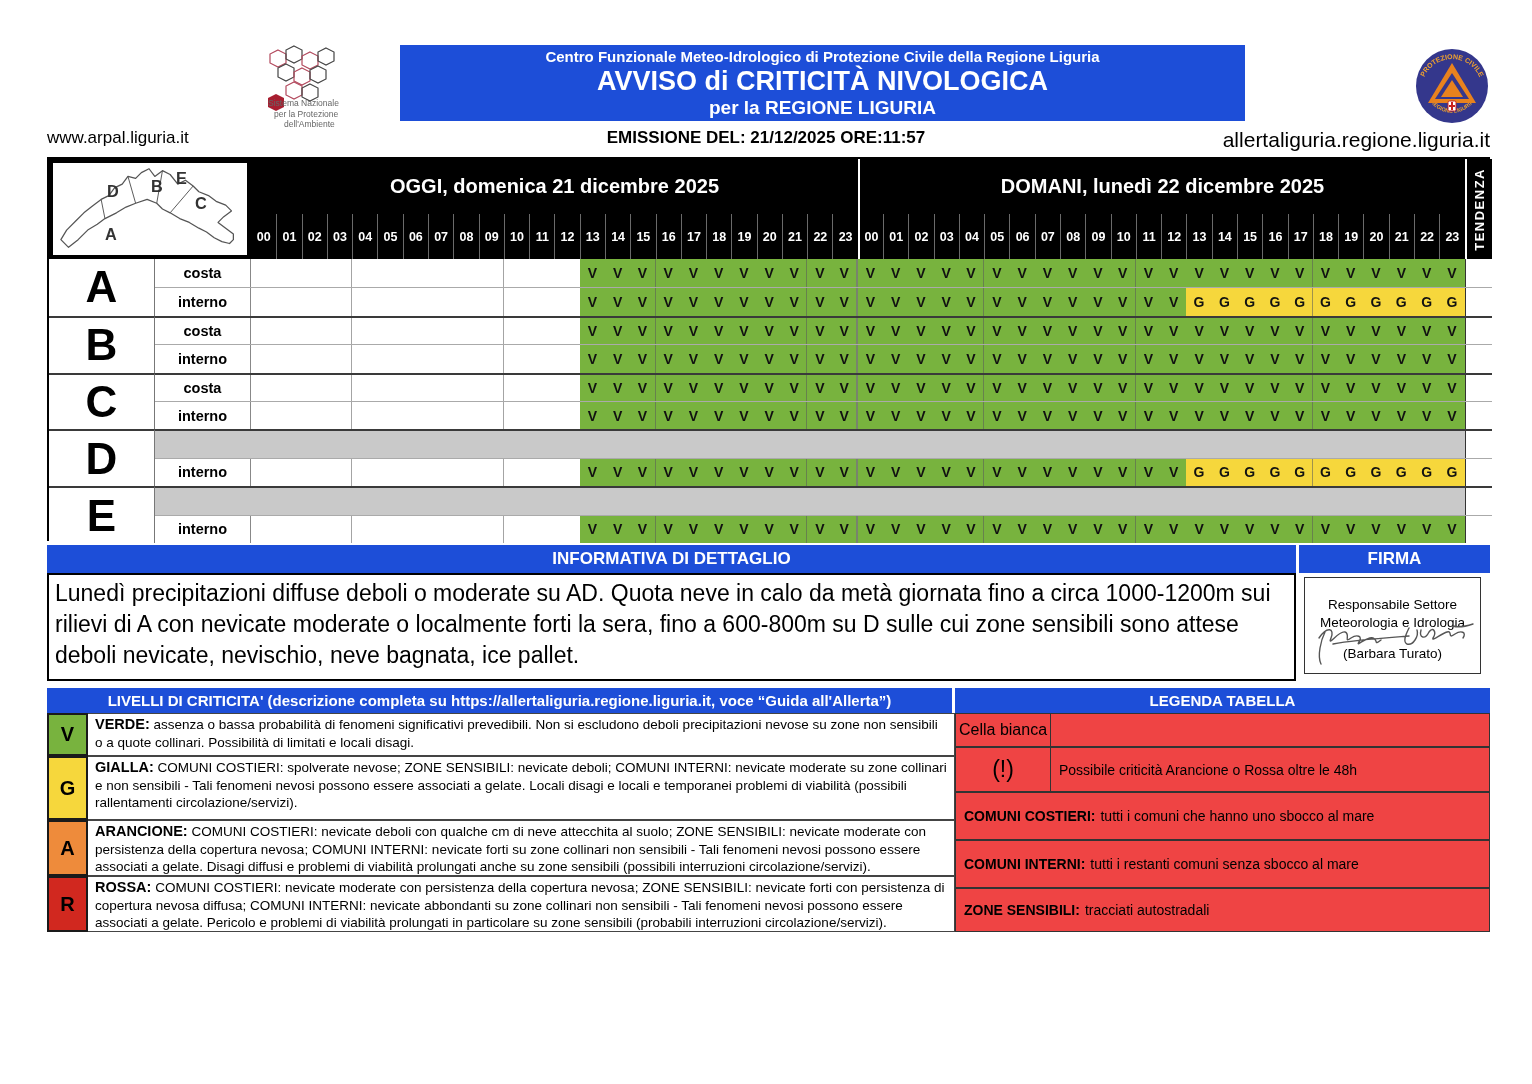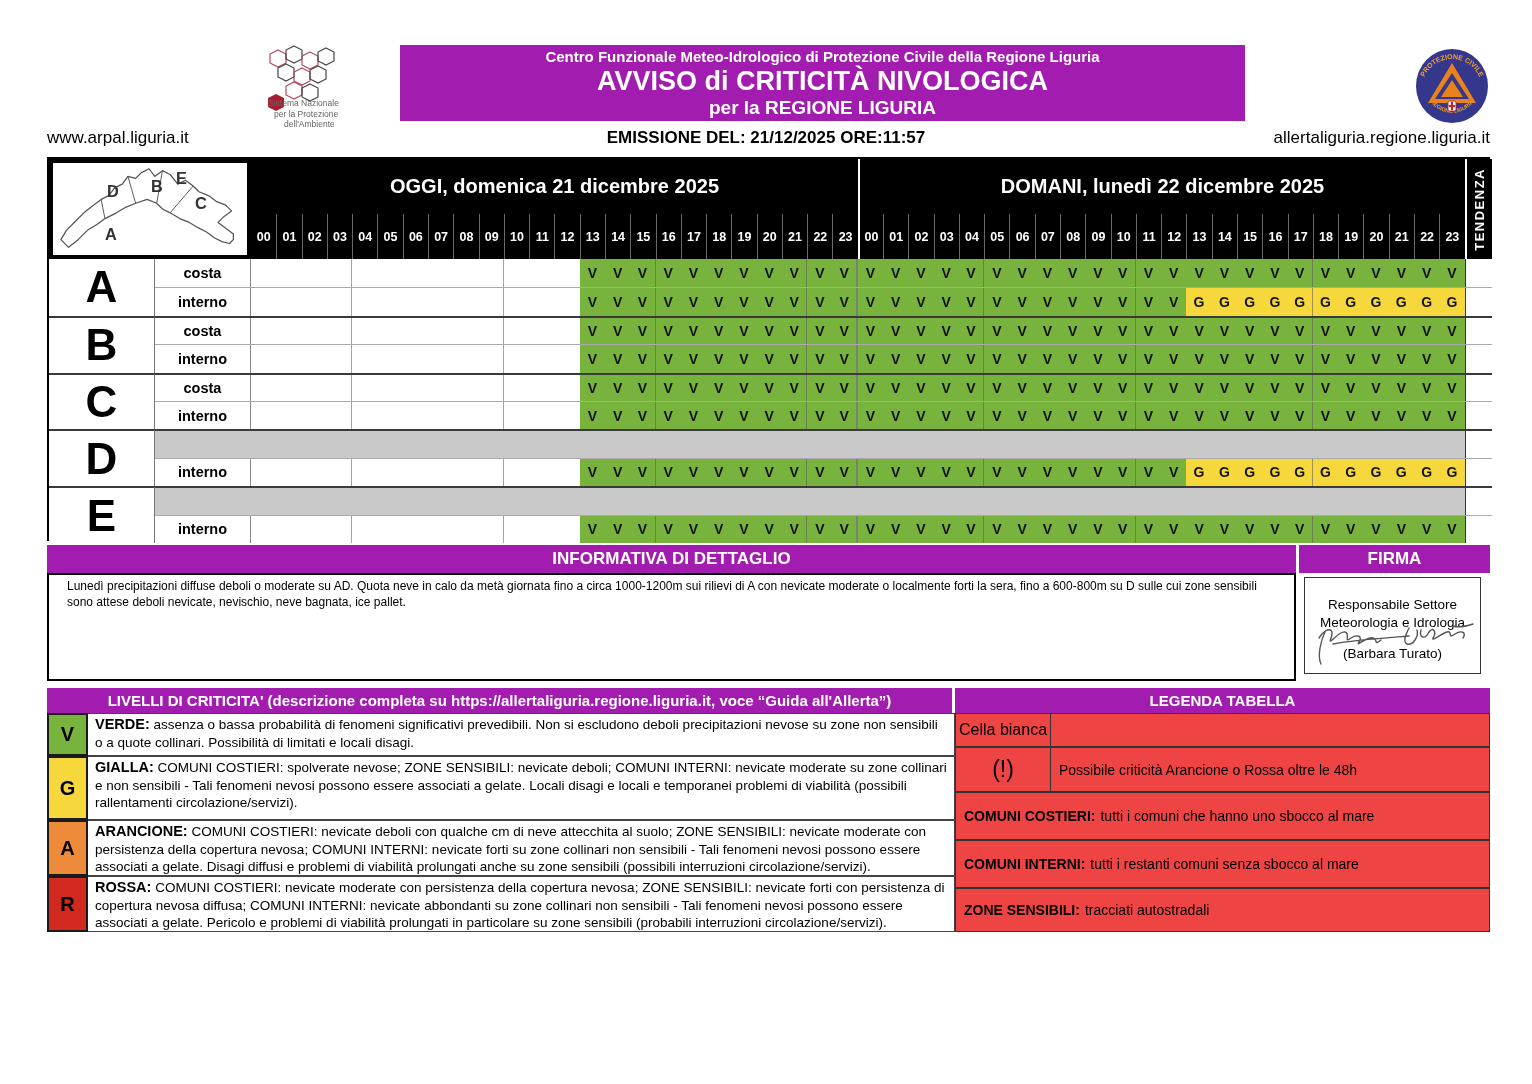--- a/index.html
+++ b/index.html
@@ -1,30 +1,30 @@
 <!DOCTYPE html>
 <html style="--verde: #78B33E; --gialla: #F6D73C; --grigio: #C9C9C9;"><head>
 <meta charset="utf-8">
 <style>
   html,body{margin:0;padding:0;background:#fff;}
   body{font-family:"Liberation Sans",sans-serif;color:#000;}
   #page{position:relative;width:1532px;height:1084px;background:#fff;overflow:hidden;}
   .abs{position:absolute;}
-  .black{background:#a21caf;color:#fff;}
+  .black{background:#1d4ed8;color:#fff;}
   .ctr{display:flex;align-items:center;justify-content:center;text-align:center;}
 
   
   #arpal-text{font-size:46px;font-weight:bold;color:#1c5fa8;letter-spacing:1px;}
   #title-box{left:400px;top:45px;width:845px;height:76px;display:flex;flex-direction:column;justify-content:center;}
   #title-box .t1{font-size:15px;font-weight:bold;line-height:1.2;}
   #title-box .t2{font-size:27px;font-weight:bold;line-height:1.15;}
   #title-box .t3{font-size:19px;font-weight:bold;line-height:1.15;}
   #url-left{left:47px;top:128px;font-size:17px;}
   #emission{left:0;top:128px;width:1532px;text-align:center;font-size:17px;font-weight:bold;}
-  #url-right{left:1040px;top:128px;width:450px;text-align:right;font-size:17px;}
+  #url-right{left:1040px;top:128px;width:450px;text-align:right;font-size:21px;}
   .snpa-cap{font-size:8.5px;color:#666;line-height:1.25;}
 
   
   #table{left:47px;top:157px;width:1443px;height:384px;border:2px solid #000;box-sizing:border-box;background:#fff;}
   #map-cell{left:0;top:0;width:202px;height:100px;background:#000;padding:4px;box-sizing:border-box;}
   #map-inner{width:100%;height:100%;background:#fff;}
   .dhdr{top:0;height:55px;background:#000;color:#fff;font-size:20px;font-weight:bold;}
   #day1{left:202px;width:607px;}
   #day2{left:809px;width:607px;border-left:2px solid #fff;box-sizing:border-box;}
   #tend-header{left:1416px;top:0;width:27px;height:100px;background:#000;color:#fff;
@@ -52,21 +52,21 @@
   .s-G{background:var(--gialla);}
   .cell.grp{border-right:1px solid rgba(90,90,90,.55);}
   .cell.dend{border-right:2px solid rgba(120,120,120,.8);}
   .bar{width:1310px;background:var(--grigio);}
   .tcell{width:27px;box-sizing:border-box;background:#fff;border-left:1px solid #333;}
 
   
   #info-header{left:47px;top:545px;width:1249px;height:28px;font-size:17px;font-weight:bold;}
   #firma-header{left:1299px;top:545px;width:191px;height:28px;font-size:17px;font-weight:bold;}
   #info-body{left:47px;top:573px;width:1249px;height:108px;border:2px solid #000;box-sizing:border-box;
-    font-size:12px;line-height:1.35;padding:3px 18px;}
+    font-size:23px;line-height:1.35;padding:3px 6px;}
   #firma-cell{left:1299px;top:573px;width:191px;height:108px;}
   #firma-inner{position:absolute;left:5px;right:9px;top:4px;height:97px;border:1px solid #333;
     text-align:center;font-size:13.5px;line-height:1.3;padding-top:18px;box-sizing:border-box;}
   #firma-sig{position:absolute;left:8px;top:40px;width:170px;height:52px;}
 
   
   #livelli-header{left:47px;top:688px;width:905px;height:25px;font-size:15px;font-weight:bold;}
   #legenda-header{left:955px;top:688px;width:535px;height:25px;font-size:15px;font-weight:bold;}
   .lrow{position:absolute;left:47px;width:908px;display:flex;}
   .lbox{width:41px;box-sizing:border-box;border:2px solid #1a1a1a;display:flex;align-items:center;justify-content:center;

